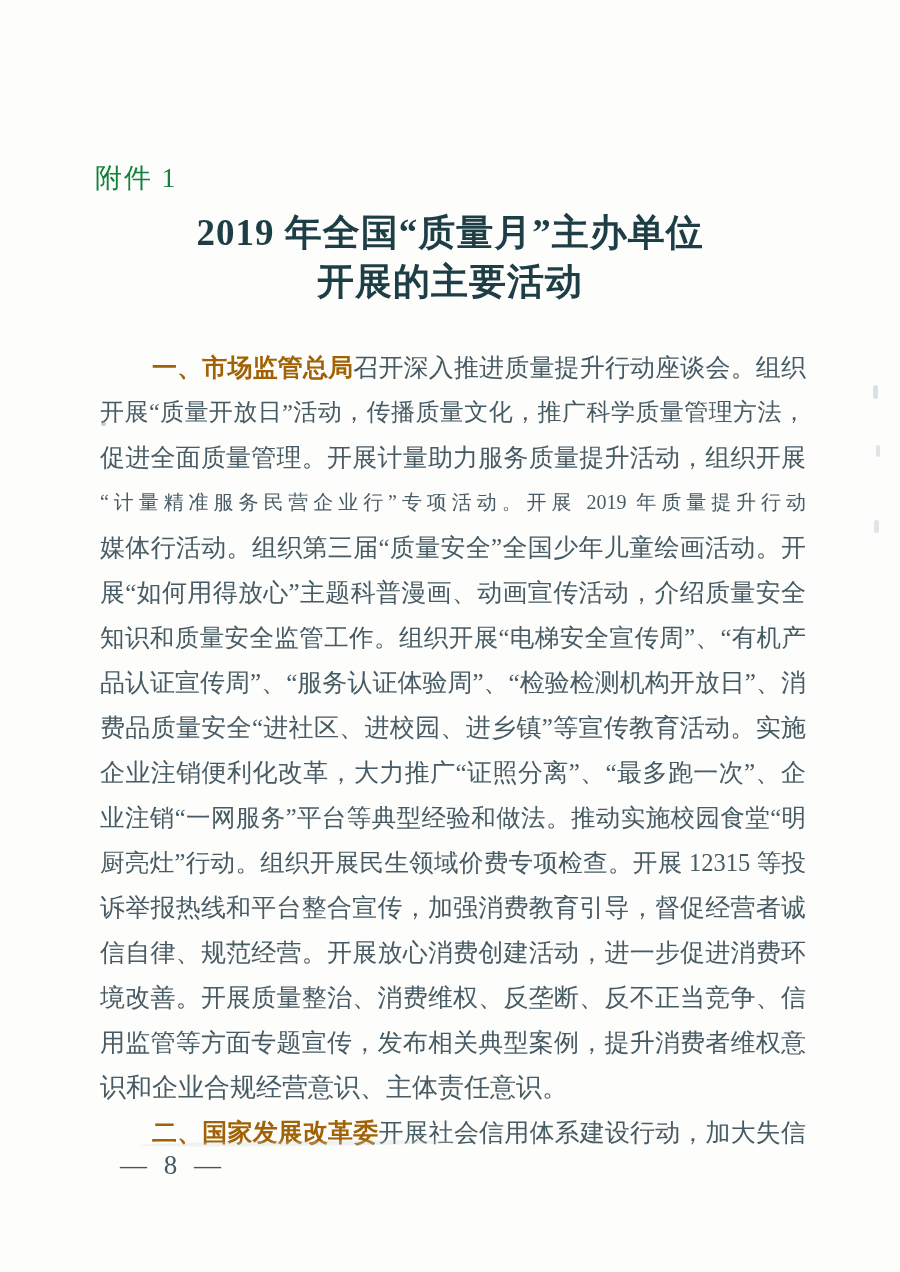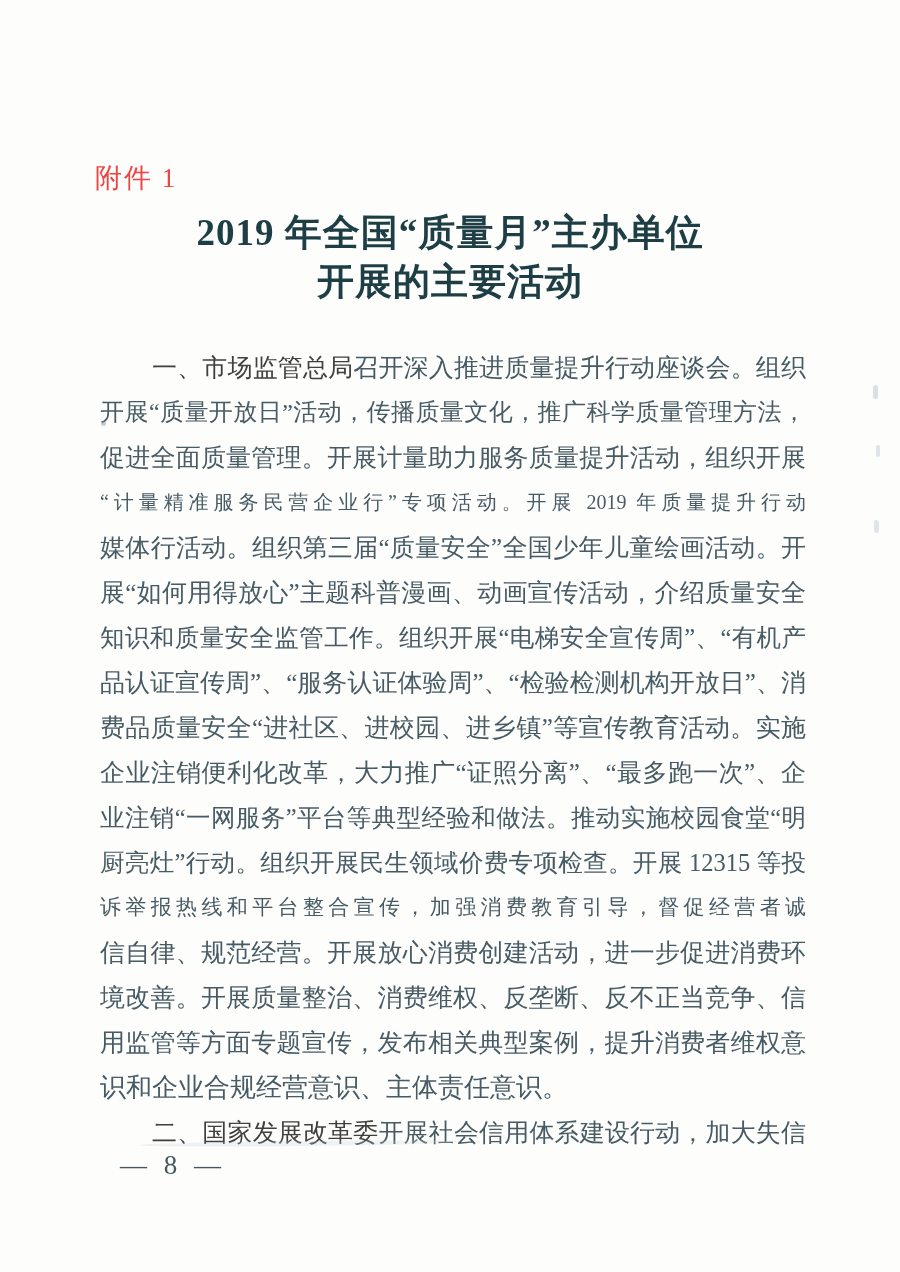--- a/index.html
+++ b/index.html
@@ -10,21 +10,21 @@
     position: relative;
     overflow: hidden;
   }
   .page {
     position: absolute; left: 0; top: 0;
     width: 900px; height: 1272px;
     background: #fdfdfb;
   }
   .attachment {
     position: absolute; left: 95px; top: 160px;
-    font-size: 27px; color: #ef4444;
+    font-size: 27px; color: #15803d;
     letter-spacing: 2px;
   }
   .title {
     position: absolute; left: 0; top: 208px; width: 900px;
     text-align: center;
     font-weight: bold;
     font-size: 37px;
     color: #1e3e46;
     letter-spacing: 1px;
     line-height: 49px;
@@ -39,22 +39,22 @@
     height: 45px;
     line-height: 45px;
     text-align: justify;
     text-align-last: justify;
     overflow: hidden;
     white-space: nowrap;
   }
   .line.indent { text-indent: 52px; }
   .line.para-end { text-align-last: left; }
   .lead {
-    font-weight: normal;
-    color: #404040;
+    font-weight: bold;
+    color: #a16207;
   }
   .page-number {
     position: absolute; left: 120px; top: 1150px;
     font-size: 27px; color: #46585f;
     letter-spacing: 5px;
   }
   
   .artifact { position: absolute; pointer-events: none; }
   .a-edge1 { left: 873px; top: 385px; width: 5px; height: 14px; background: #aebdcc; opacity: .45; border-radius: 3px; }
   .a-edge2 { left: 876px; top: 445px; width: 4px; height: 12px; background: #aebdcc; opacity: .40; border-radius: 3px; }
@@ -80,21 +80,21 @@
     <div class="line" style="font-size: 25px;">促进全面质量管理。开展计量助力服务质量提升活动，组织开展</div>
     <div class="line" style="font-size: 20px;">“计量精准服务民营企业行”专项活动。开展 2019 年质量提升行动</div>
     <div class="line" style="font-size: 25px;">媒体行活动。组织第三届“质量安全”全国少年儿童绘画活动。开</div>
     <div class="line" style="font-size: 25px;">展“如何用得放心”主题科普漫画、动画宣传活动，介绍质量安全</div>
     <div class="line" style="font-size: 24.5px;">知识和质量安全监管工作。组织开展“电梯安全宣传周”、“有机产</div>
     <div class="line" style="font-size: 25px;">品认证宣传周”、“服务认证体验周”、“检验检测机构开放日”、消</div>
     <div class="line" style="font-size: 25px;">费品质量安全“进社区、进校园、进乡镇”等宣传教育活动。实施</div>
     <div class="line" style="font-size: 25px;">企业注销便利化改革，大力推广“证照分离”、“最多跑一次”、企</div>
     <div class="line" style="font-size: 24.5px;">业注销“一网服务”平台等典型经验和做法。推动实施校园食堂“明</div>
     <div class="line" style="font-size: 24.5px;">厨亮灶”行动。组织开展民生领域价费专项检查。开展 12315 等投</div>
-    <div class="line" style="font-size: 21px;">诉举报热线和平台整合宣传，加强消费教育引导，督促经营者诚</div>
+    <div class="line" style="font-size: 25px;">诉举报热线和平台整合宣传，加强消费教育引导，督促经营者诚</div>
     <div class="line" style="font-size: 25px;">信自律、规范经营。开展放心消费创建活动，进一步促进消费环</div>
     <div class="line" style="font-size: 25px;">境改善。开展质量整治、消费维权、反垄断、反不正当竞争、信</div>
     <div class="line" style="font-size: 25px;">用监管等方面专题宣传，发布相关典型案例，提升消费者维权意</div>
     <div class="line para-end">识和企业合规经营意识、主体责任意识。</div>
     <div class="line indent" style="font-size: 25px;"><span class="lead">二、国家发展改革委</span><span>开展社会信用体系建设行动，加大失信</span></div>
   </div>
 
   <div class="page-number">— 8 —</div>
 
   <div class="artifact a-edge1"></div>

